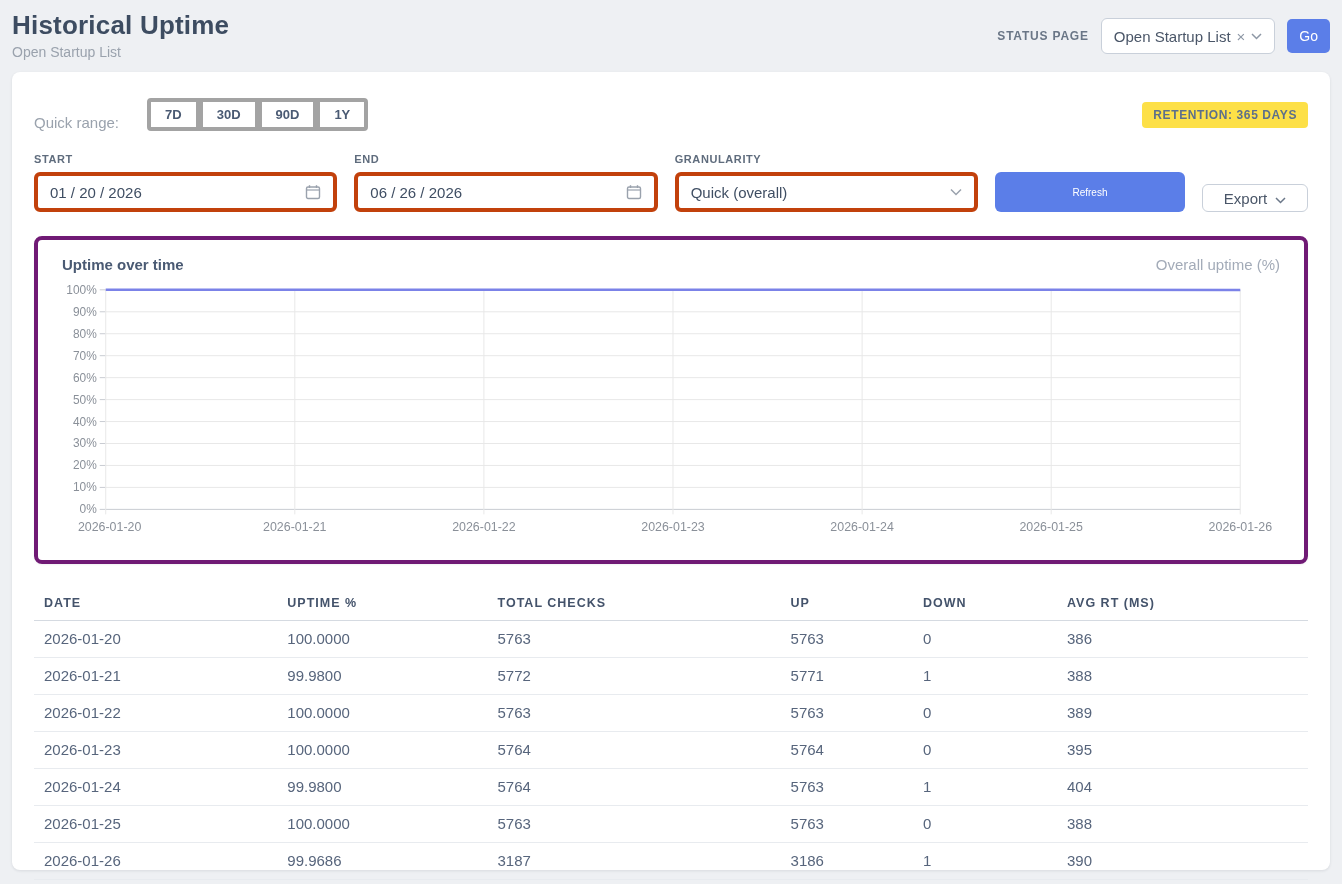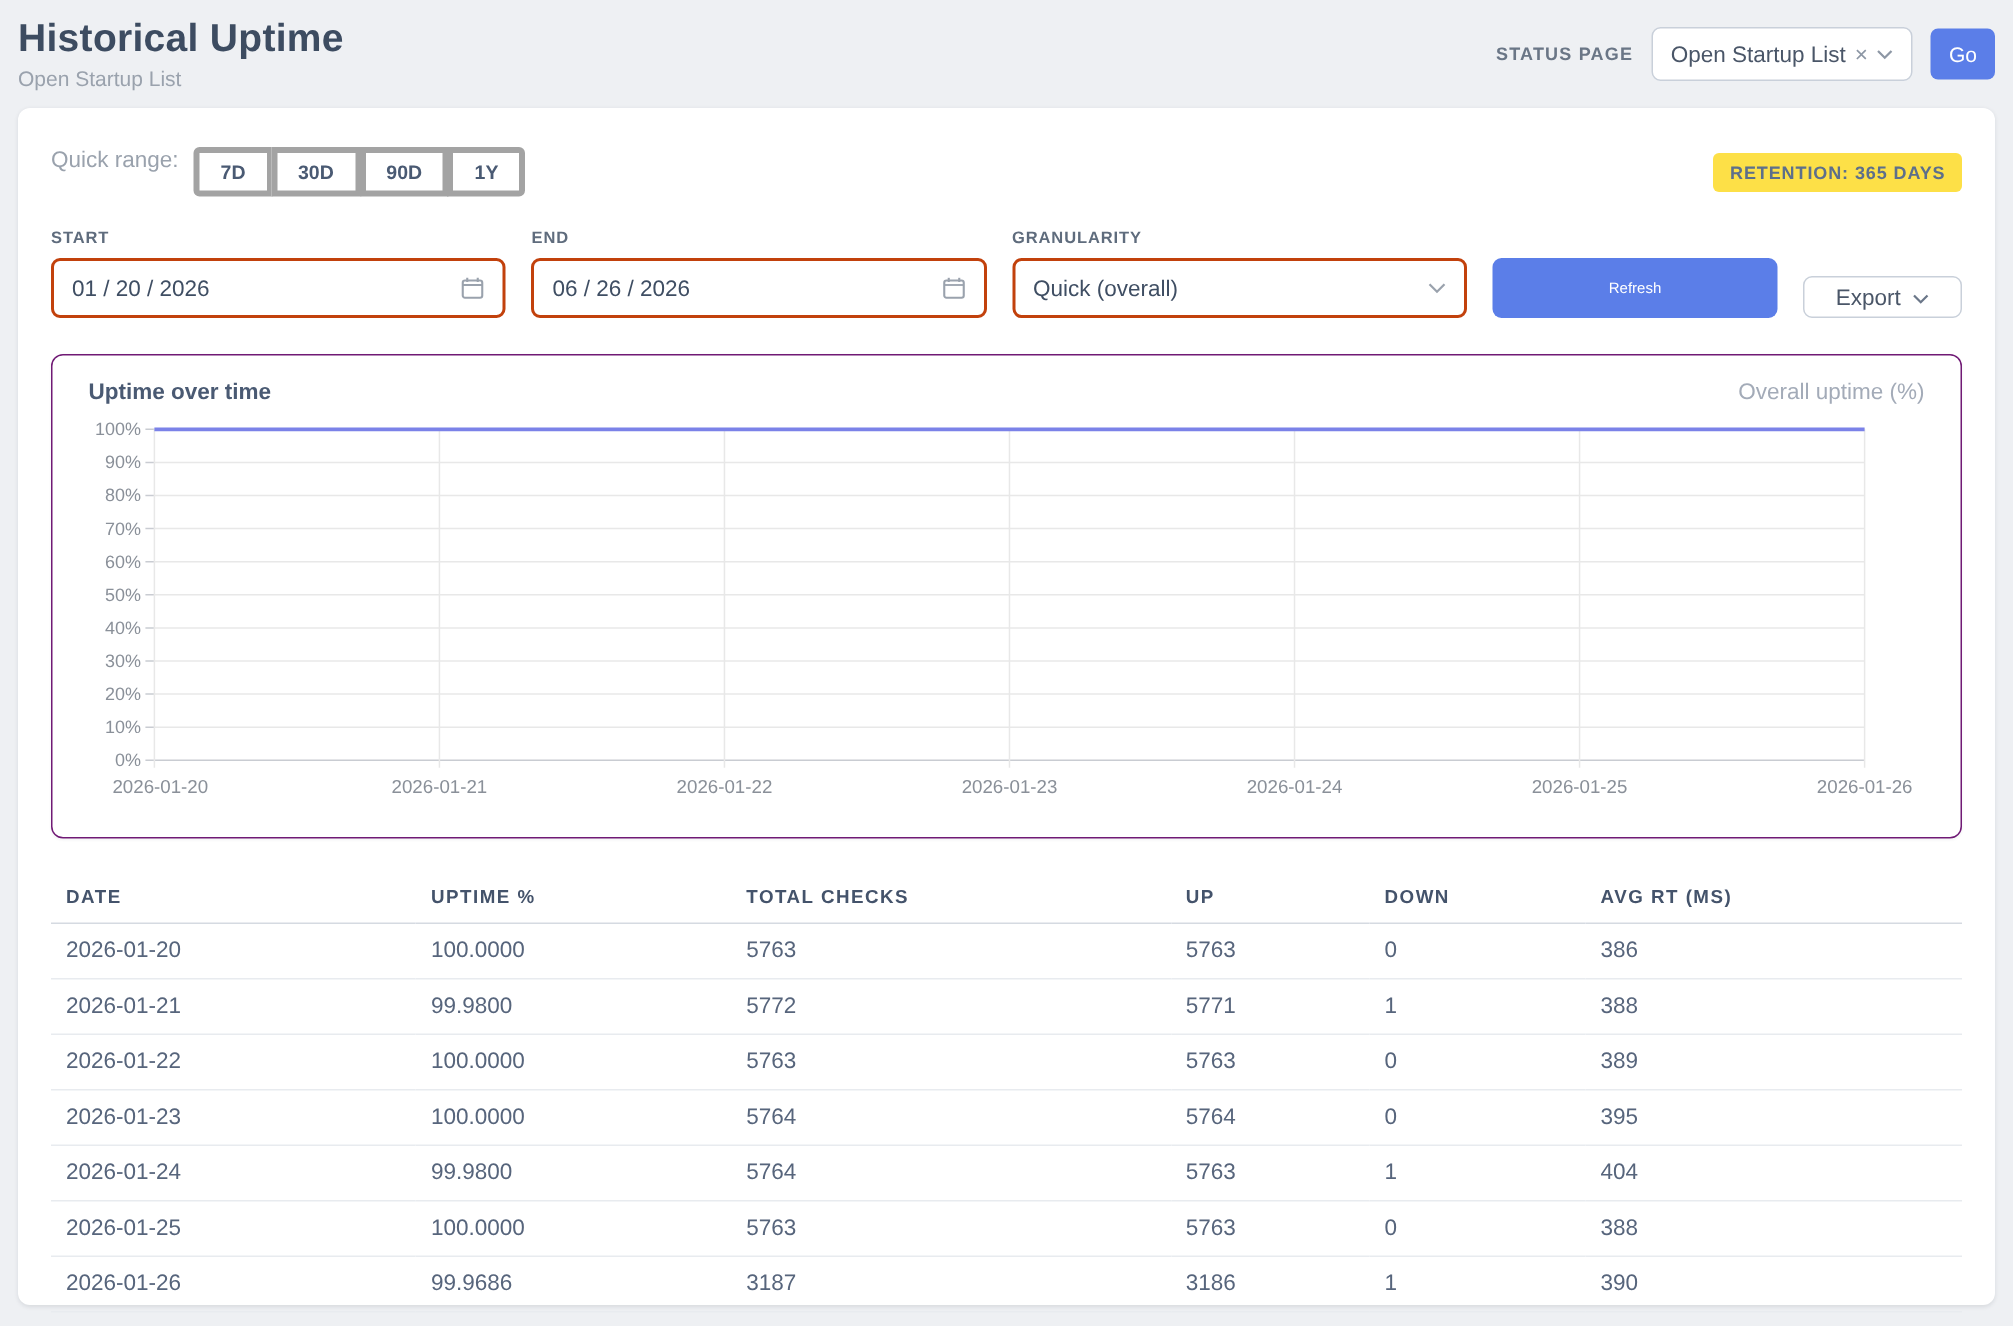--- a/index.html
+++ b/index.html
@@ -33,21 +33,21 @@
     height:34px; padding:0 12px; font-size:14px; cursor:pointer;
   }
   
   .main-card {
     background:#fff; border-radius:8px; margin:6px 12px 0 12px;
     box-shadow:0 1px 3px rgba(20,30,50,.10);
     padding:26px 22px 18px 22px; height:798px;
   }
   
   .row-quick { display:flex; justify-content:space-between; align-items:center; }
-  .quick-left { display:flex; align-items:flex-start; gap:10px; }
+  .quick-left { display:flex; align-items:flex-end; gap:28px; }
   .quick-label { font-size:15px; color:#9aa2ad; }
   .seg-group { display:flex; }
   .seg-btn {
     background:#fff; border:4px solid #a3a3a3; color:#4a5a73;
     font-size:13px; font-weight:600; padding:5px 14px; cursor:pointer;
     margin-left:-1px;
   }
   .seg-btn:first-child { border-radius:4px 0 0 4px; margin-left:0; }
   .seg-btn:last-child { border-radius:0 4px 4px 0; }
   .retention-badge {
@@ -56,37 +56,37 @@
   }
   
   .row-controls { display:flex; align-items:flex-end; gap:17px; margin-top:22px; }
   .field-group { flex:1 1 306px; }
   .field-label {
     font-size:11px; font-weight:700; color:#5f6c7d; letter-spacing:.6px;
     margin-bottom:7px;
   }
   .input-box {
     display:flex; align-items:center; justify-content:space-between;
-    height:40px; border:2px solid #c2410c; border-radius:6px;
+    height:40px; border:4px solid #c2410c; border-radius:6px;
     padding:0 12px; background:#fff; font-size:15px; color:#3f4e63; cursor:text;
   }
   .select-box { cursor:pointer; }
   .cal-icon svg, .sel-chev svg { display:block; }
   .refresh-btn {
     flex:0 0 190px; height:40px; background:#5b7ee8; color:#fff; border:none;
     border-radius:6px; font-size:10px; cursor:pointer;
   }
   .export-btn {
     flex:0 0 106px; height:28px; background:#fff; border:1px solid #c9d0da;
     border-radius:6px; font-size:15px; color:#4a5668; cursor:pointer;
     display:flex; align-items:center; justify-content:center; gap:8px;
   }
   
   .chart-card {
-    margin-top:24px; border:1px solid #701a75; border-radius:8px;
+    margin-top:24px; border:4px solid #701a75; border-radius:8px;
     box-shadow:0 1px 2px rgba(20,30,50,.06); padding:16px 24px 10px 24px;
   }
   .chart-head { display:flex; justify-content:space-between; align-items:center; }
   .chart-title { font-size:15px; font-weight:700; color:#4a5a73; }
   .chart-legend { font-size:15px; color:#a3abb8; }
   .chart-area { margin-top:10px; }
   
   .uptime-table { width:100%; border-collapse:collapse; margin-top:24px; }
   .uptime-table th {
     text-align:left; font-size:12.5px; font-weight:700; color:#44536b;

